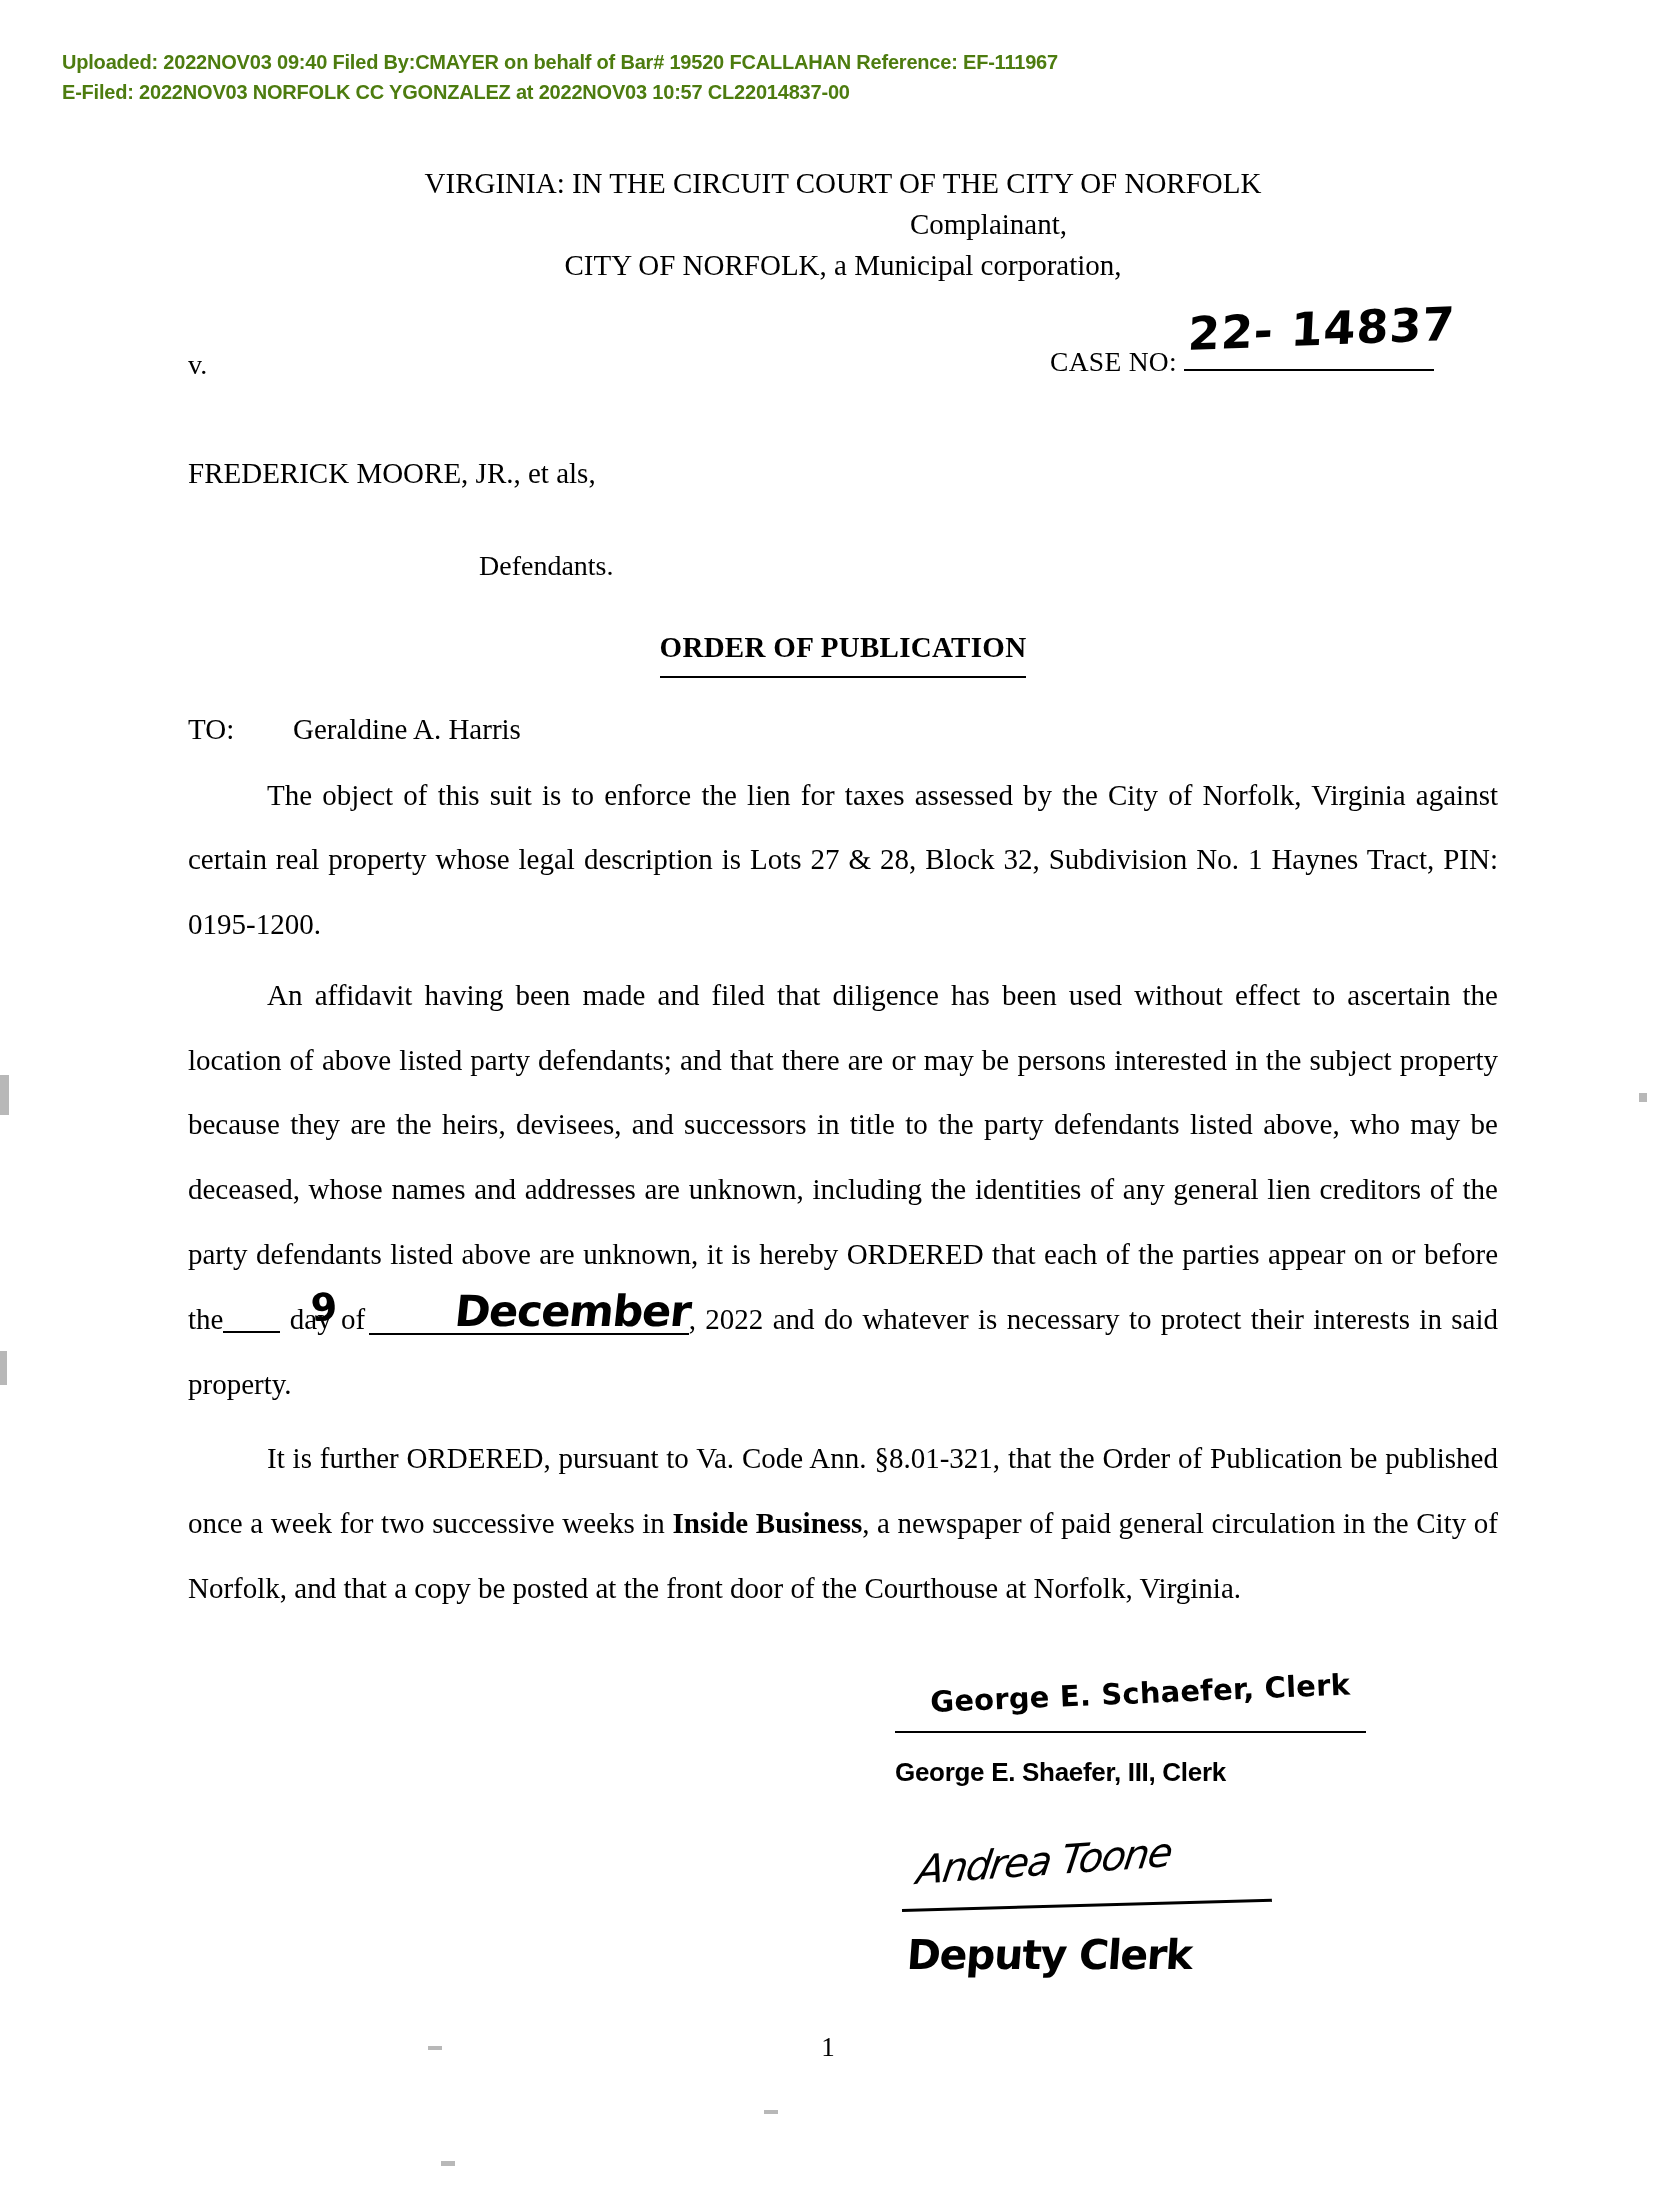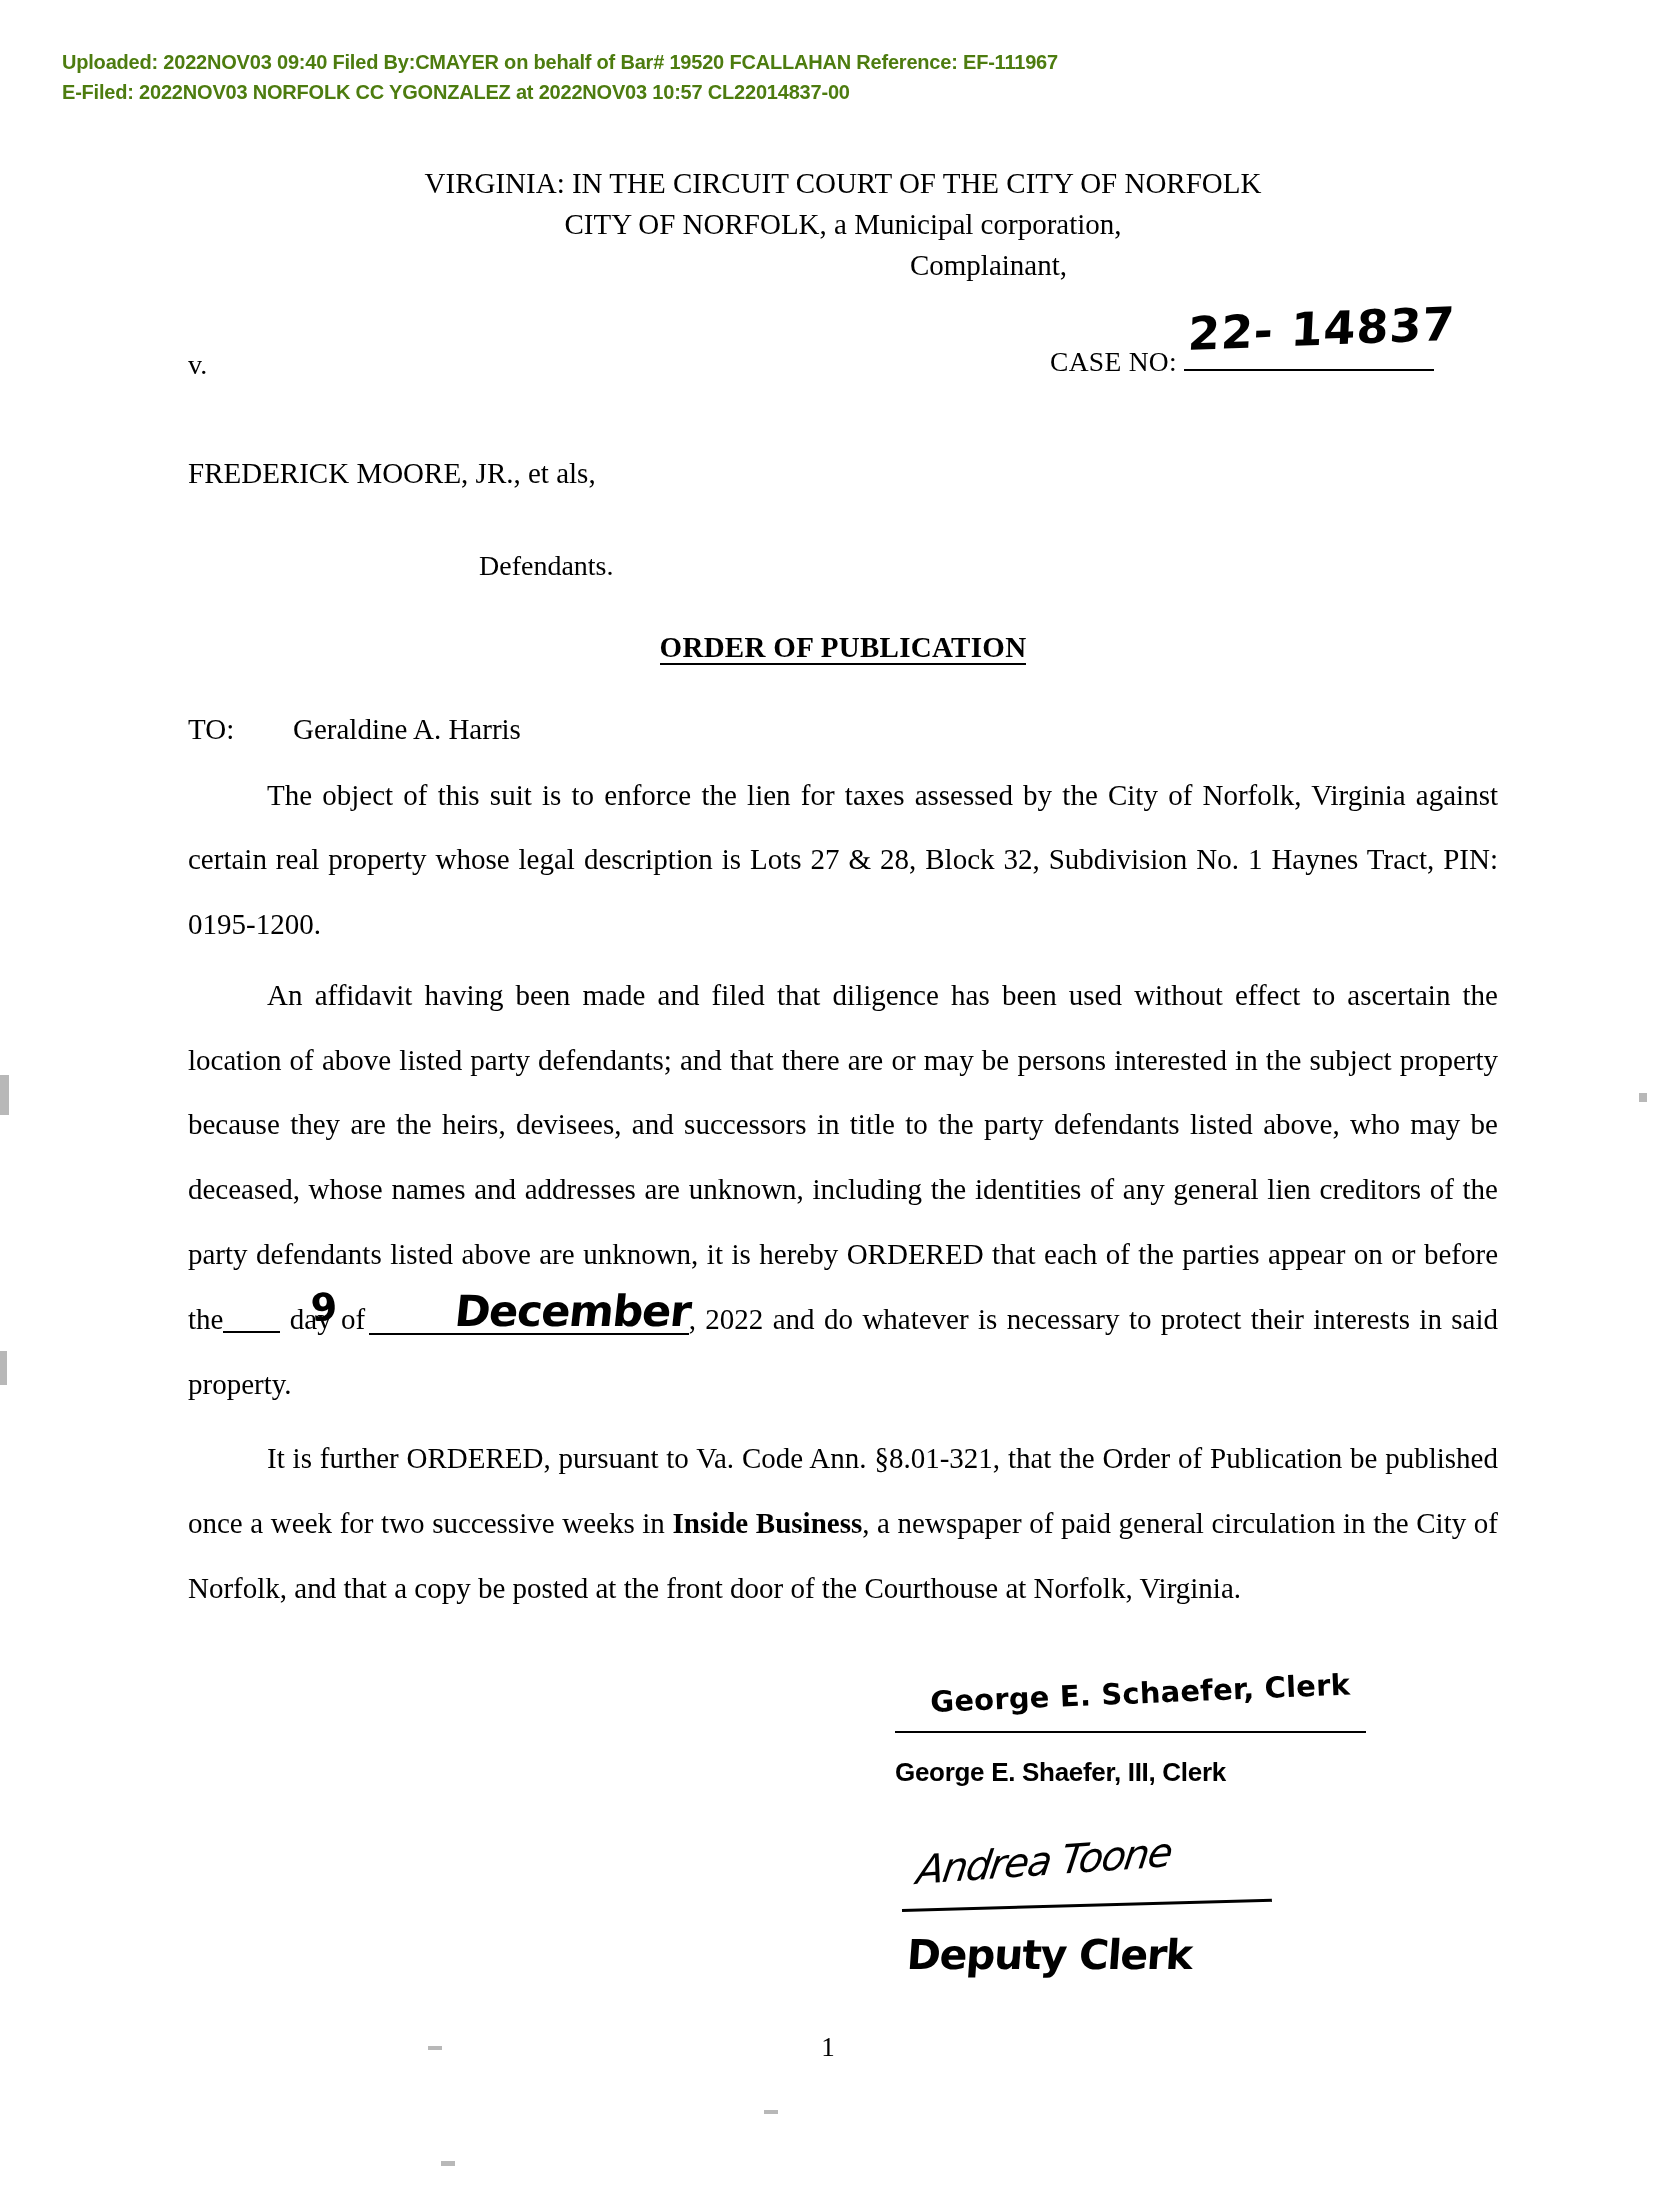--- a/index.html
+++ b/index.html
@@ -109,21 +109,21 @@
 
   .order-title {
     margin-top: 53px;
     text-align: center;
     font-size: 29px;
     font-weight: bold;
     letter-spacing: 0.3px;
   }
   .order-title span {
     border-bottom: 2.6px solid #000;
-    padding-bottom: 0;
+    padding-bottom: 13px;
   }
 
   .to-row {
     margin-top: 53px;
     font-size: 29px;
   }
   .to-row .to-label {
     display: inline-block;
     width: 105px;
   }
@@ -265,22 +265,22 @@
 <div class="page">
 
   <div class="efile-stamp">
     <div class="line">Uploaded: 2022NOV03 09:40 Filed By:CMAYER on behalf of Bar# 19520 FCALLAHAN Reference: EF-111967</div>
     <div class="line">E-Filed: 2022NOV03 NORFOLK CC YGONZALEZ at 2022NOV03 10:57 CL22014837-00</div>
   </div>
 
   <div class="doc">
 
     <div class="caption-line">VIRGINIA:  IN THE CIRCUIT COURT OF THE CITY OF NORFOLK</div>
+    <div class="caption-line indent-center">Complainant,</div>
     <div class="caption-line">CITY OF NORFOLK, a Municipal corporation,</div>
-    <div class="caption-line indent-center">Complainant,</div>
 
     <div class="vs-row">
       <div class="vs">v.</div>
       <div class="case-no">
         <span class="label">CASE NO:</span>
         <span class="hand-slot">
           <span class="hand-val">22- 14837</span>
         </span>
       </div>
     </div>

